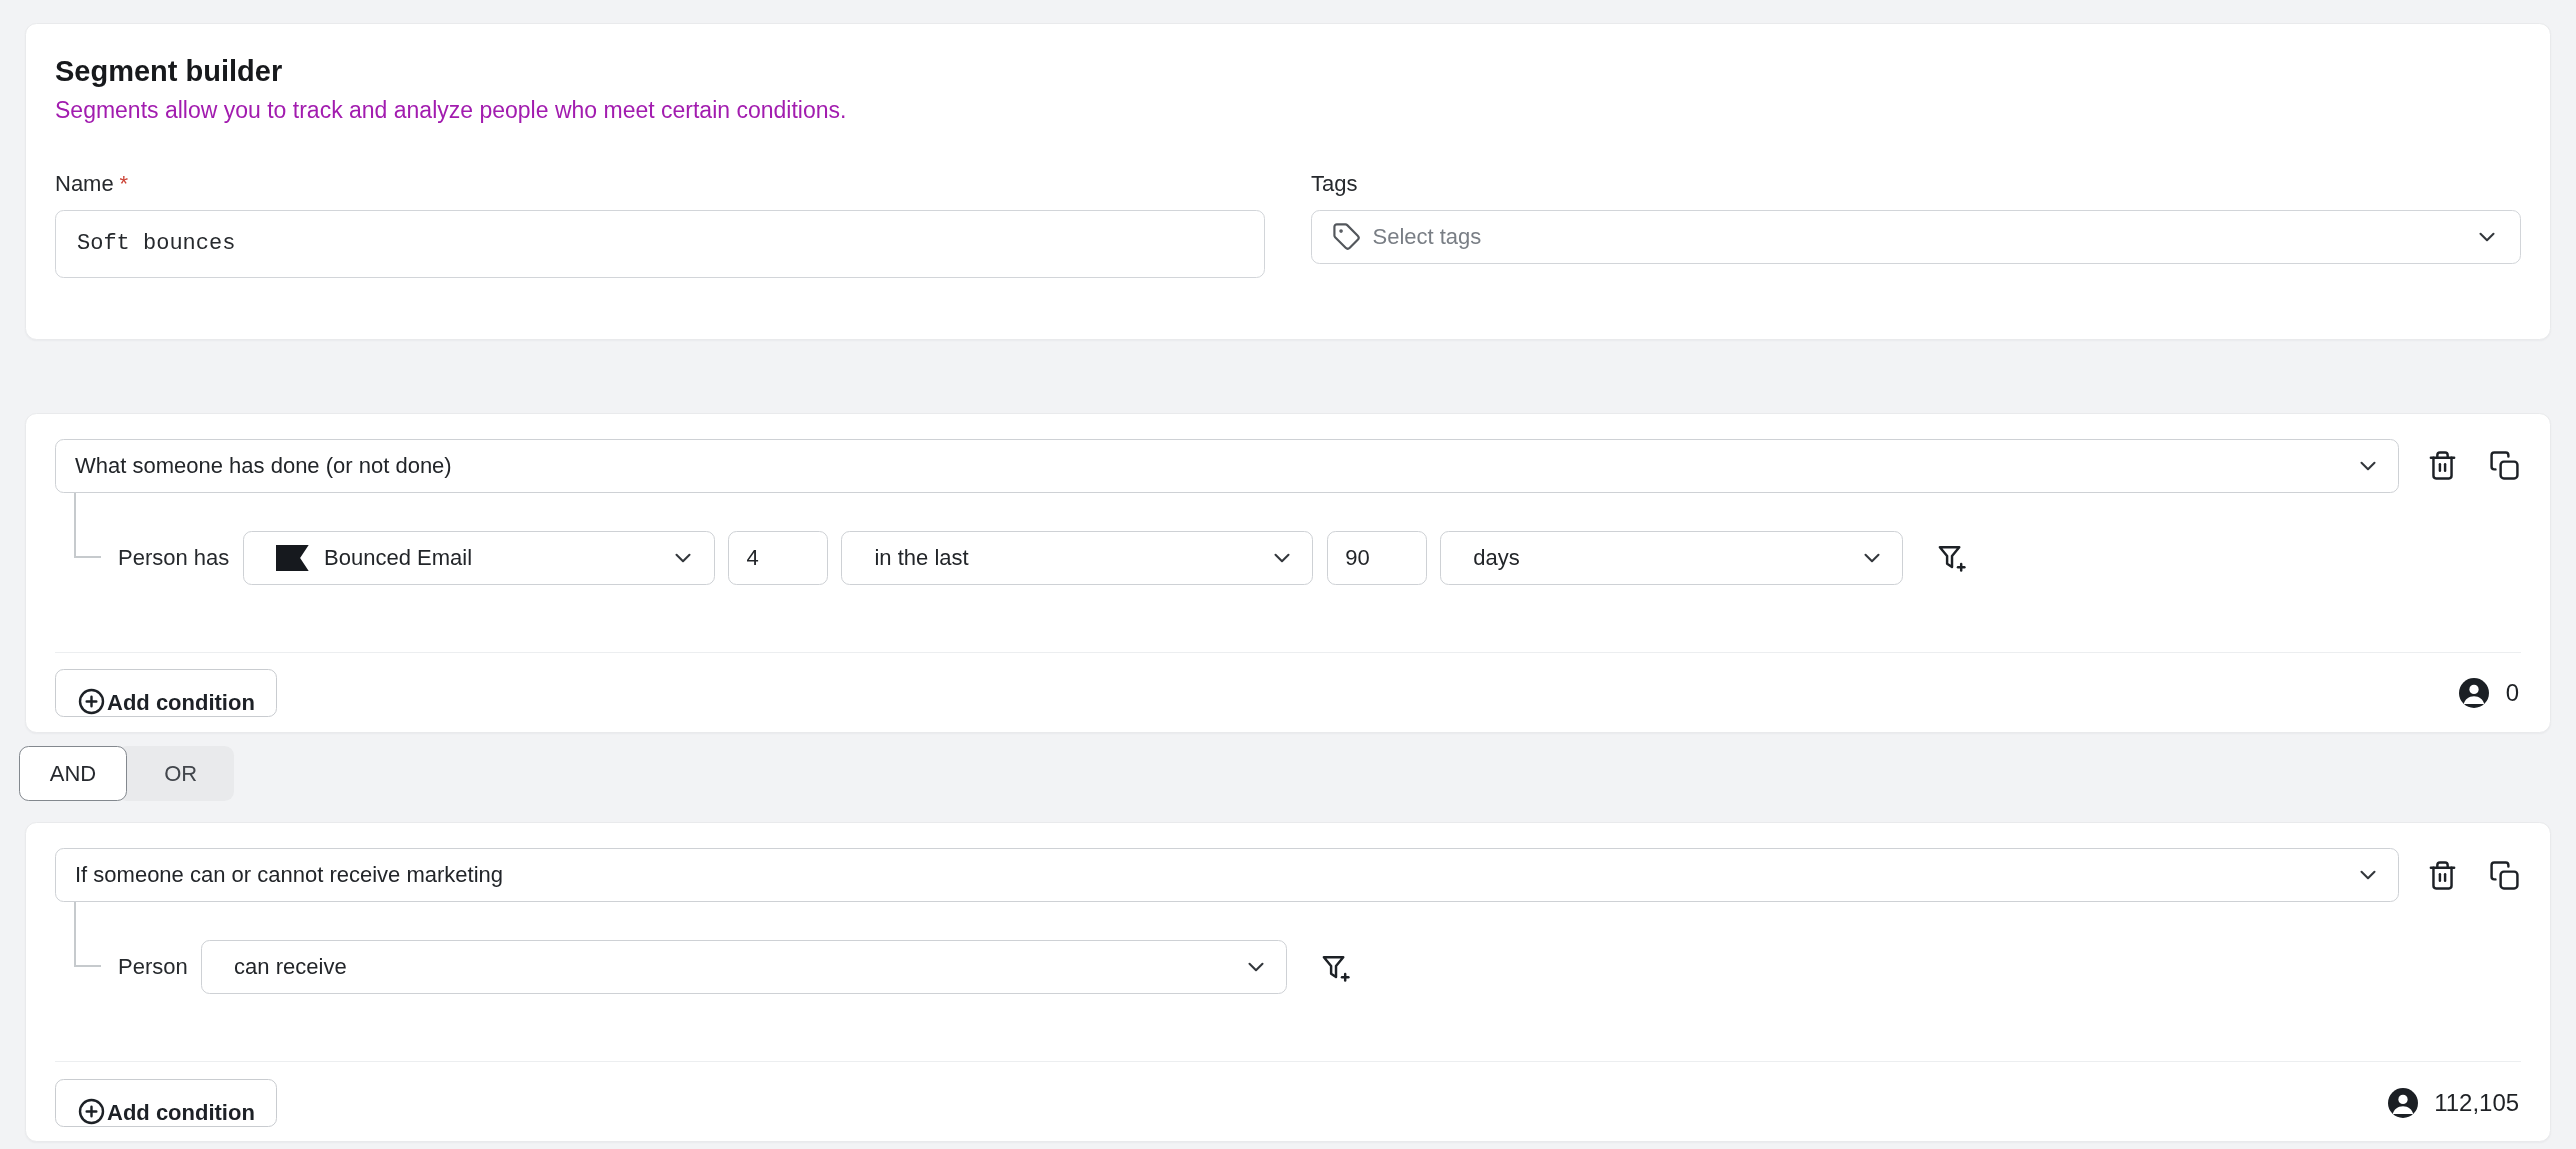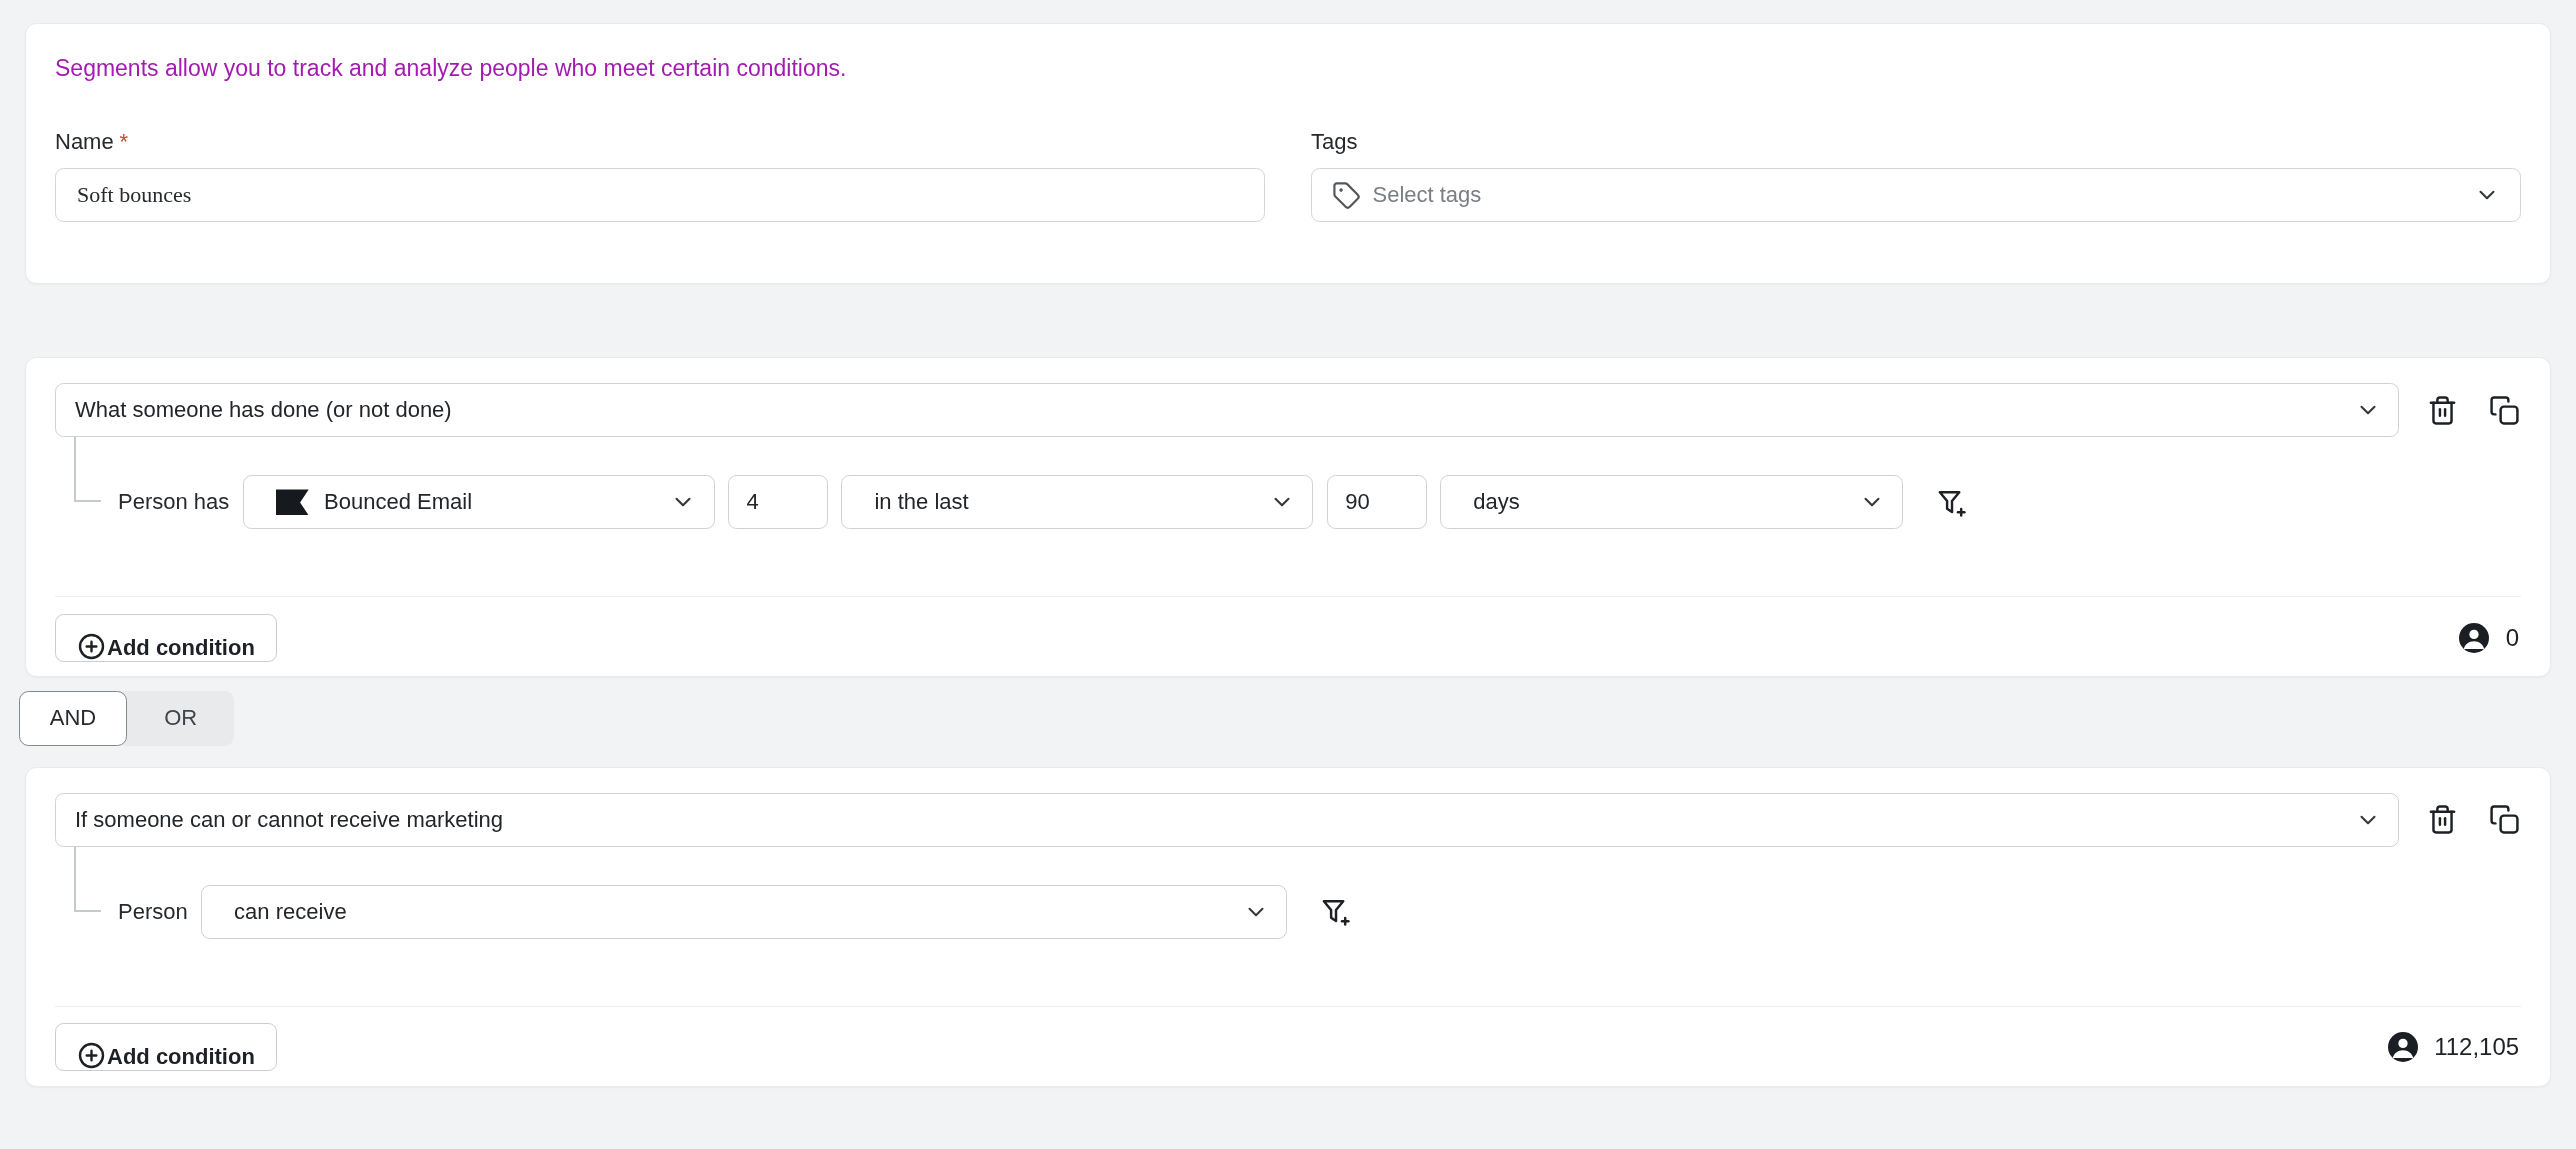--- a/index.html
+++ b/index.html
@@ -11,22 +11,22 @@
           margin:0 25px; box-shadow:0 1px 1.9px rgba(16,24,40,.04); }
 
   
   .header-card { margin-top:23px; padding:31px 29px 61px 29px; }
   .title { font-size:29px; font-weight:700; color:#17191c; line-height:32px; margin-bottom:9.6px; }
   .subtitle { font-size:23px; color:#a21caf; line-height:26px; margin-bottom:48px; }
   .fields-row { display:flex; gap:46px;margin-top:46px; }
   .field-col { flex:1; min-width:0; }
   .field-label { font-size:22px; color:#26292d; line-height:26px; margin-bottom:13.4px; font-weight:400; }
   .req { color:#cc4437; margin-left:5.8px; font-size:22px; }
-  .text-input { width:100%; height:54px; border:1.4px solid #d2d5d9; border-radius:8.6px;
-                font-family:Liberation Serif, serif; font-size:22px; color:#26292d;
+  .text-input { width:100%; height:68px; border:1.4px solid #d2d5d9; border-radius:8.6px;
+                font-family:Liberation Mono, monospace; font-size:22px; color:#26292d;
                 padding:0 21px; background:#fff; outline:none; }
   .tags-box { width:100%; height:54px; border:1.4px solid #d2d5d9; border-radius:8.6px;
               display:flex; align-items:center; padding:0 20px; background:#fff; }
   .tags-box .placeholder { font-size:22px; color:#797e85; margin-left:11.5px; flex:1; }
 
   
   .group-card { margin-top:73px; padding:25px 29px 11.5px 29px; }
   .group-card.second { margin-top:21px; }
   .type-row { display:flex; align-items:center; }
   .select { height:54px; border:1.4px solid #ced1d5; border-radius:8.6px; background:#fff;
@@ -77,20 +77,21 @@
               font-family:"Liberation Sans",sans-serif; }
 
   svg { display:block; }
 </style>
 </head>
 <body>
 
 <div class="page">
 
   <div class="card header-card">
+    <div class="title">Segment builder</div>
     <div class="subtitle">Segments allow you to track and analyze people who meet certain conditions.</div>
     <div class="fields-row">
       <div class="field-col">
         <div class="field-label"><span>Name</span><span class="req">*</span></div>
         <input class="text-input" type="text" value="Soft bounces" style="">
       </div>
       <div class="field-col">
         <div class="field-label">Tags</div>
         <div class="tags-box">
           <span>

